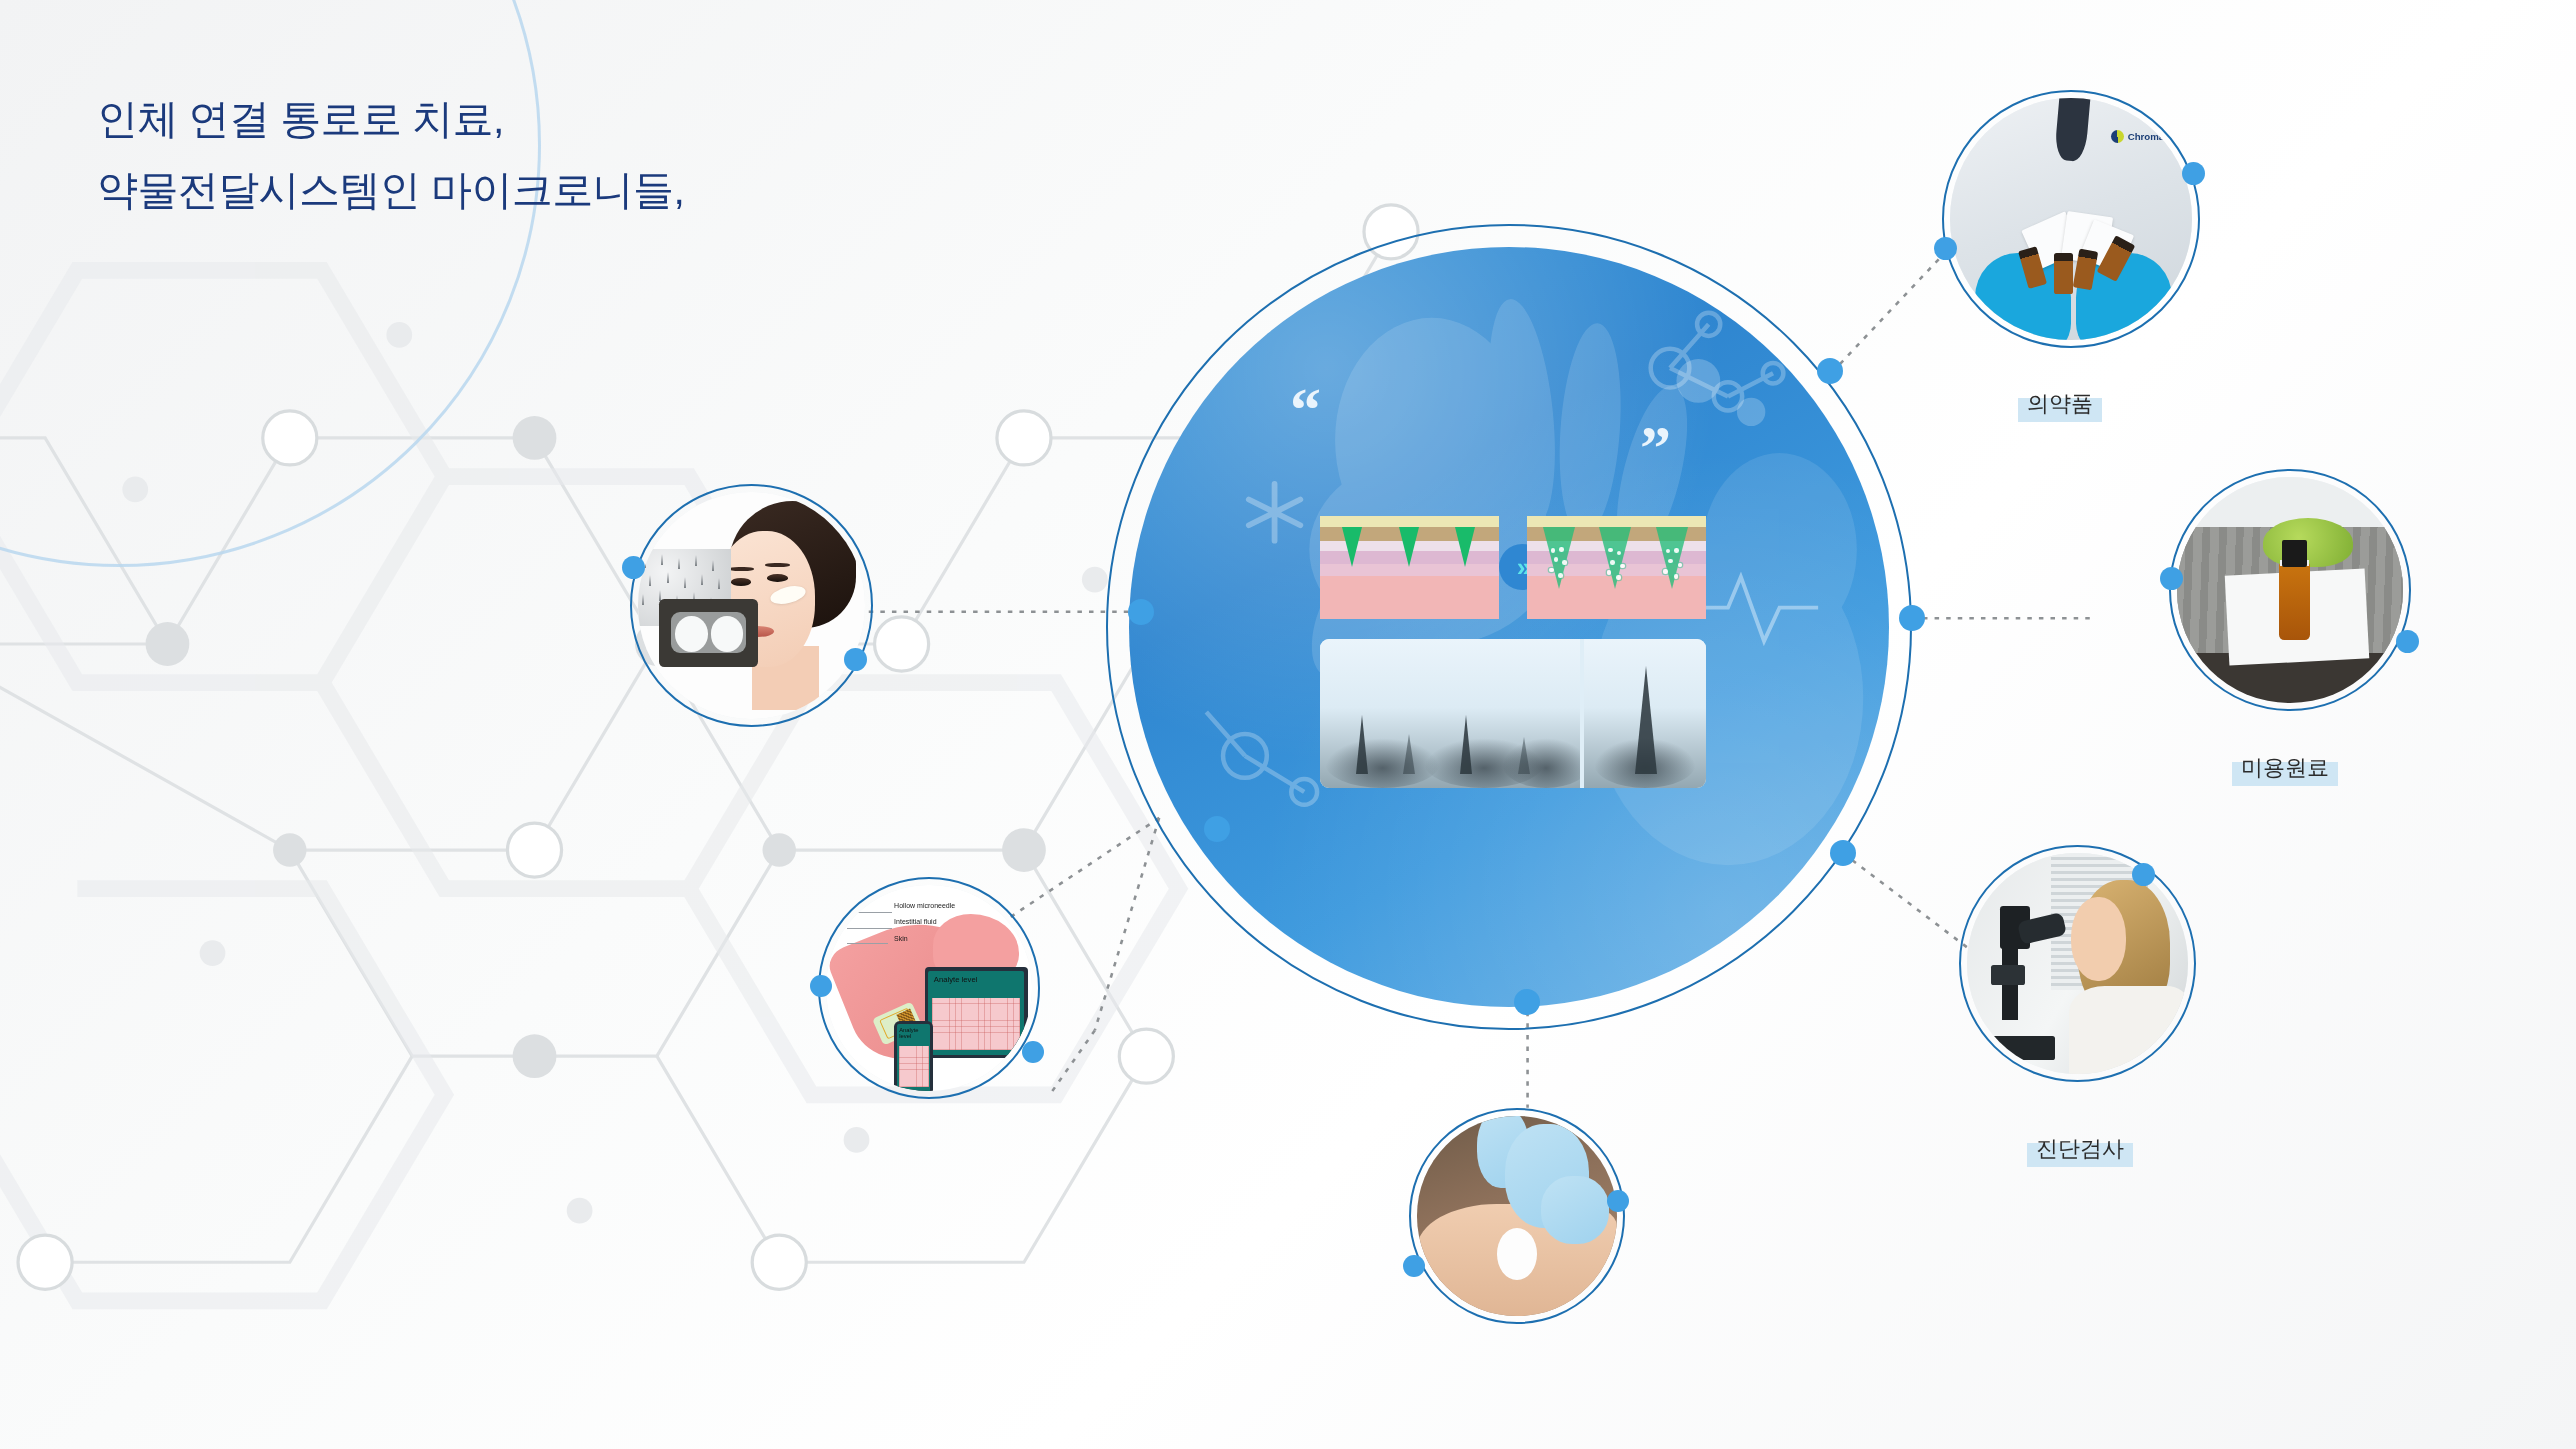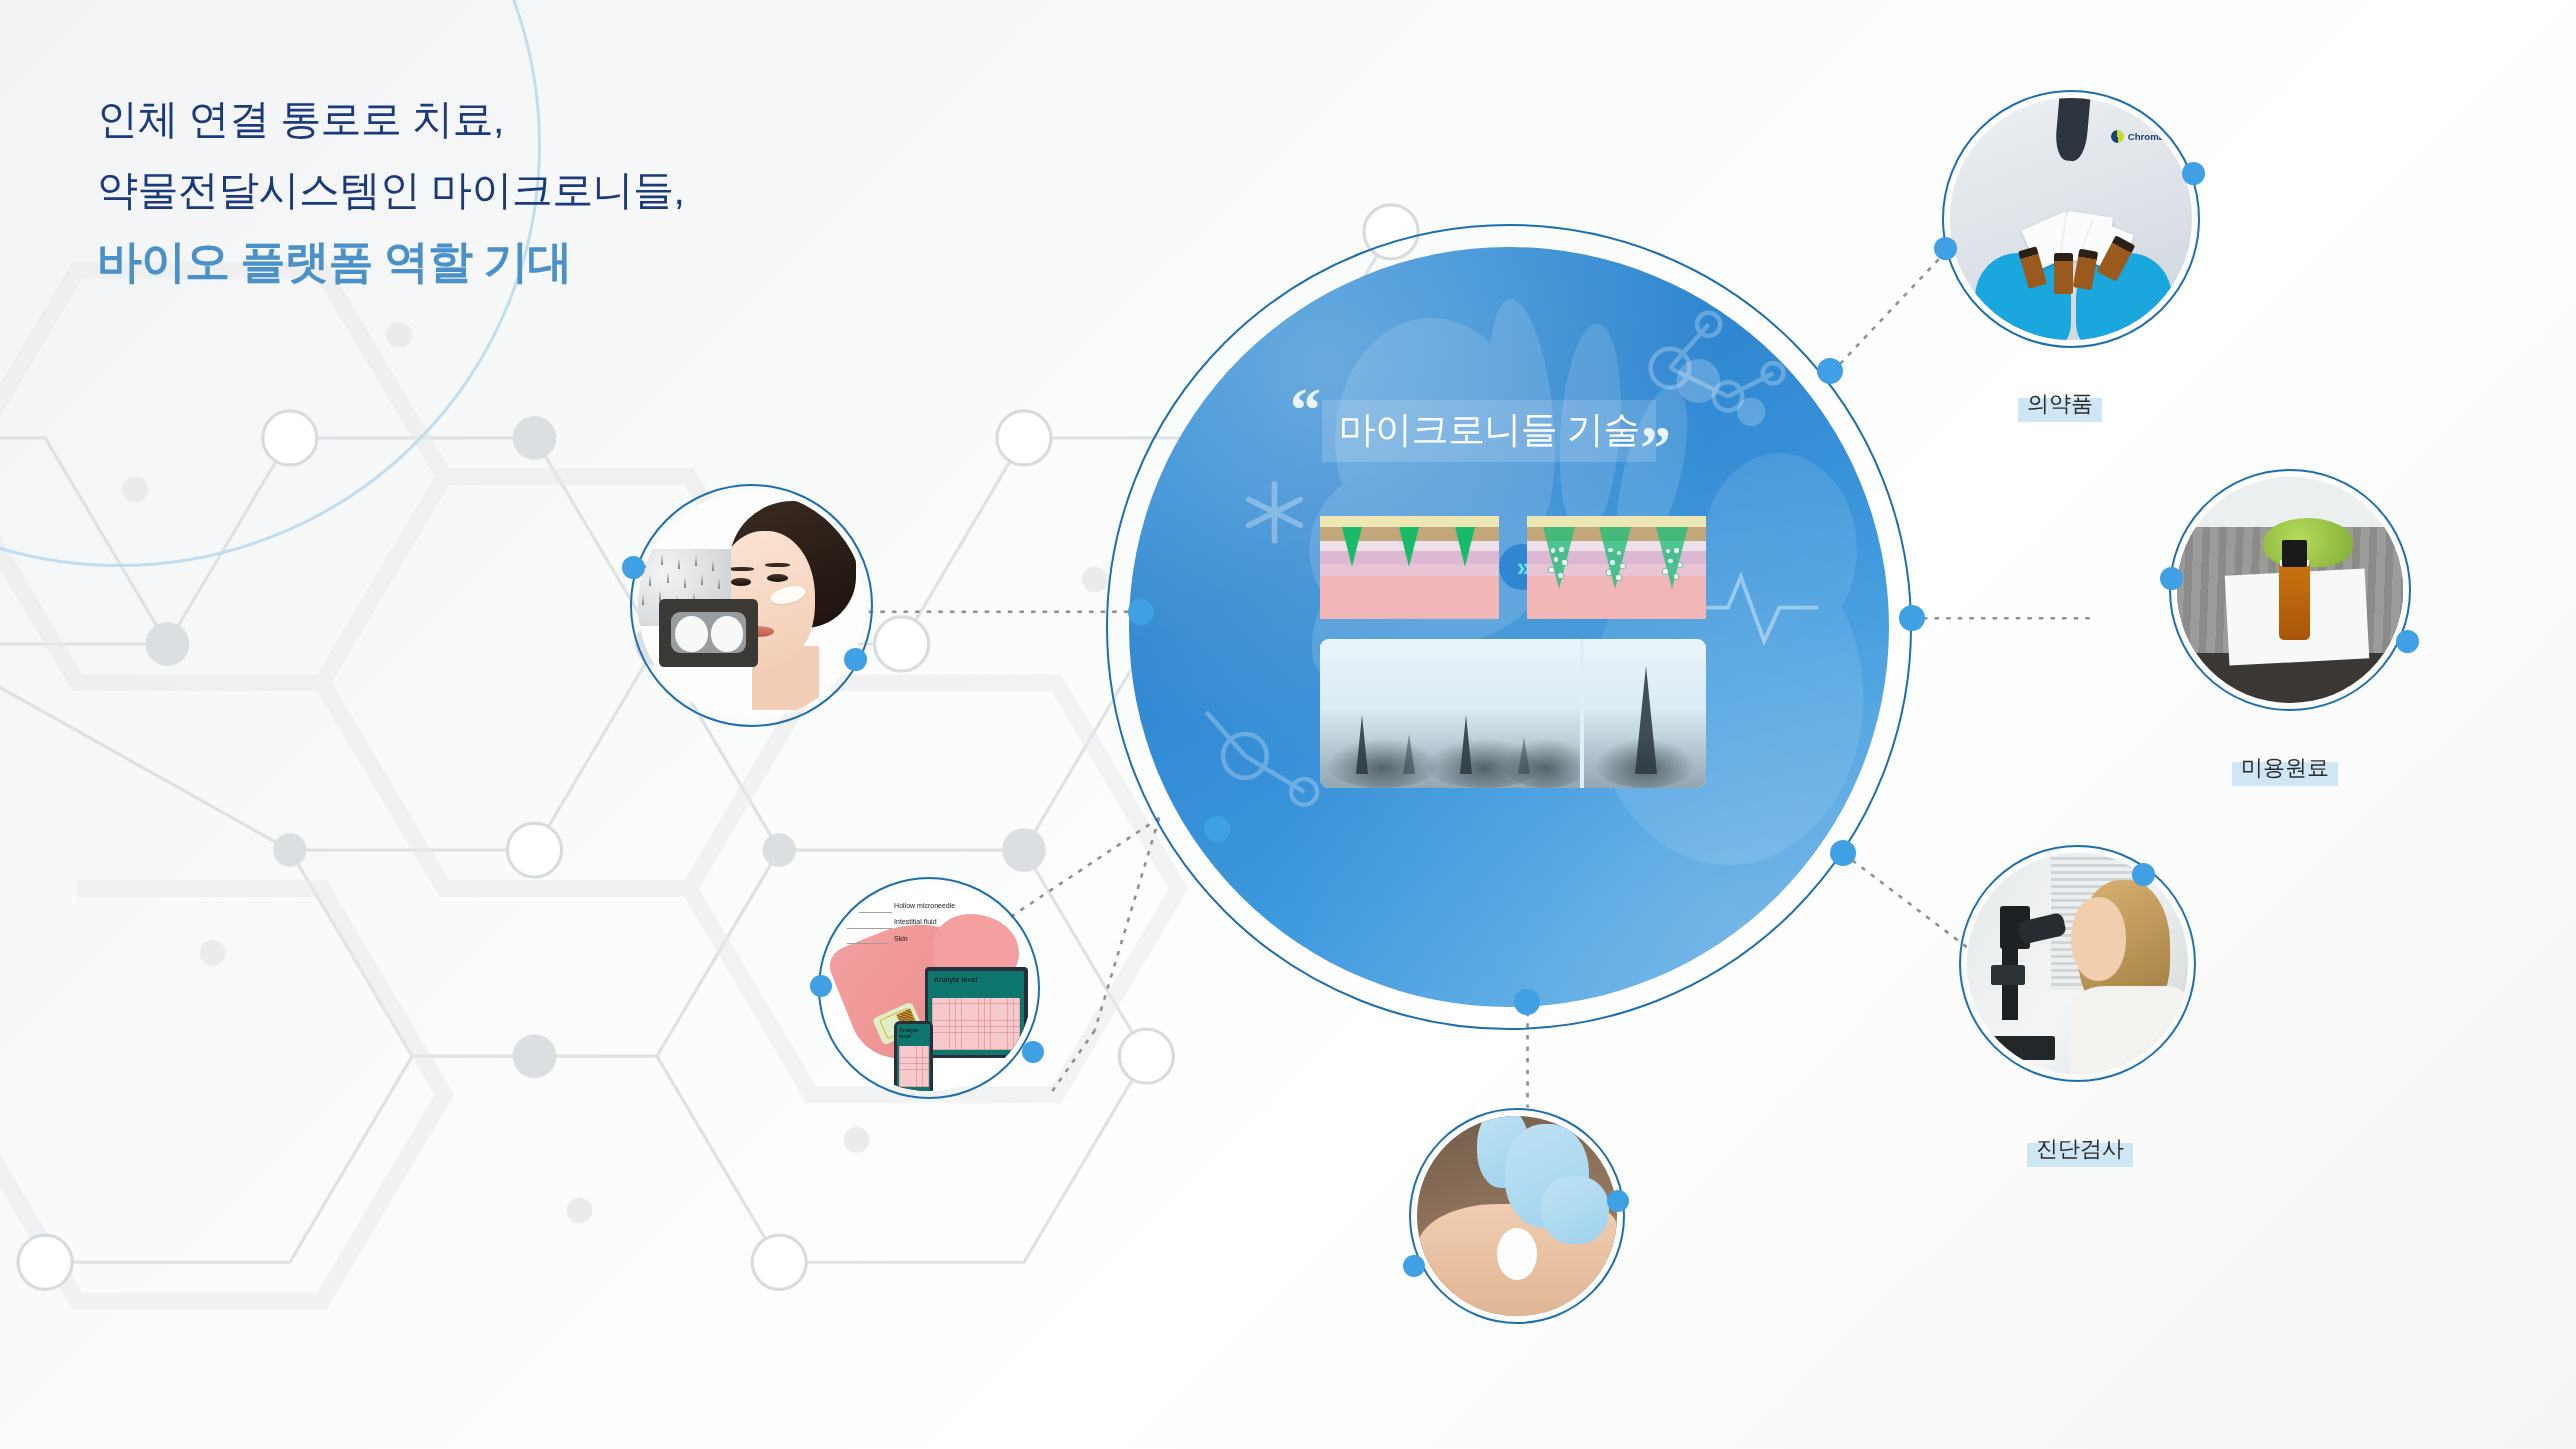--- a/index.html
+++ b/index.html
@@ -272,21 +272,20 @@
       <line x1="1800" y1="1270" x2="1500" y2="1470"></line>
       <line x1="1500" y1="1470" x2="1315" y2="1522"></line>
       <line x1="1800" y1="1270" x2="1700" y2="1600"></line>
       <line x1="1700" y1="1600" x2="1630" y2="1700"></line>
     </g>
   </svg>
 
   <div id="headline">
     <div class="ln">인체 연결 통로로 치료,</div>
     <div class="ln">약물전달시스템인 마이크로니들,</div>
-    <div class="ln accent">바이오 플랫폼 역할 기대</div>
   </div>
 
   <div id="hub">
     <div id="hub-ring"></div>
     <div id="hub-fill">
 
       <svg id="hub-svg" viewBox="0 0 1180 1180">
         <g fill="#ffffff" opacity=".13">
           <ellipse cx="470" cy="300" rx="150" ry="190"></ellipse>
           <ellipse cx="610" cy="258" rx="48" ry="178" transform="rotate(-6 610 258)"></ellipse>
@@ -315,21 +314,20 @@
         </g>
         <g stroke="#ffffff" stroke-width="9" opacity=".30" stroke-linecap="round">
           <path d="M226 368 L226 456 M186 392 L266 432 M186 432 L266 392"></path>
         </g>
         <g stroke="#eaf6ff" stroke-width="6" fill="none" opacity=".45">
           <path d="M880 560 L930 560 L950 512 L986 612 L1010 560 L1070 560"></path>
         </g>
       </svg>
 
       <div id="hub-quote-open">“</div>
-      <div id="hub-title">마이크로니들 기술</div>
       <div id="hub-quote-close">”</div>
 
       <div id="skin-panel">
         <div class="skin-half l">
           <div class="sk-layer sk-patch"></div>
             <div class="sk-layer sk-horn"></div>
           <div class="sk-layer sk-epi1"></div>
             <div class="sk-layer sk-epi2"></div>
           <div class="sk-layer sk-epi3"></div>
             <div class="sk-layer sk-derm"></div>

